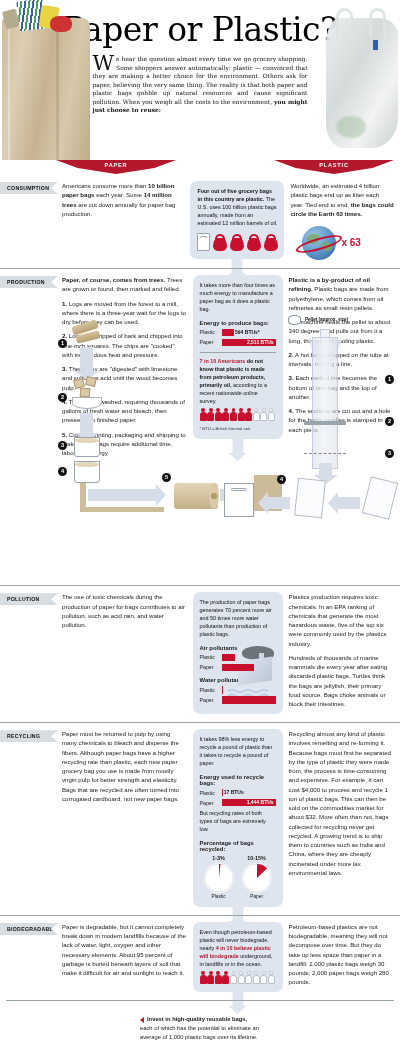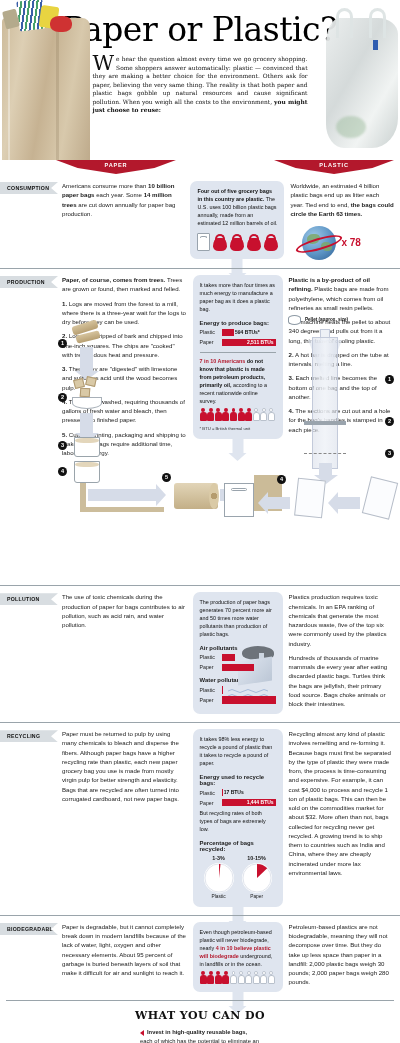--- a/index.html
+++ b/index.html
@@ -340,21 +340,21 @@
         </div>
       </div>
       <div class="col-right body-text">
         <p><span>Worldwide, an estimated 4 billion plastic bags end up as litter each year. Tied end to end, </span><b>the bags could circle the Earth 63 times.</b></p>
         <div class="globe-wrap">
           <div class="globe">
             <div class="land1"></div>
               <div class="land2"></div>
               <div class="ring"></div>
           </div>
-          <div class="x63">x 78</div>
+          <div class="x63">x 63</div>
         </div>
       </div>
     </div>
   </div>
 
   <div class="row">
     <div class="rowtitle">PRODUCTION</div>
     <div class="cols">
       <div class="col-left">
         <div class="body-text">
@@ -680,21 +680,20 @@
           <div class="stem"></div>
         </div>
       </div>
       <div class="col-right body-text">
         <p>Petroleum-based plastics are not biodegradable, meaning they will not decompose over time. But they do take up less space than paper in a landfill: 2,000 plastic bags weigh 30 pounds; 2,000 paper bags weigh 280 pounds.</p>
       </div>
     </div>
   </div>
 
   <div class="wyc">
-    <div class="wyc-title">WHAT YOU CAN DO</div>
 
     <div class="wyc-mid">
       <div class="tip">
         <span class="redtri"></span><b>Invest in high-quality reusable bags,</b><span> each of which has the potential to eliminate an average of 1,000 plastic bags over its lifetime. The bag will pay for itself if your grocery store offers a 5- or 10-cent credit per bag.</span>
       </div>
 
     </div>
 
   </div>
 

